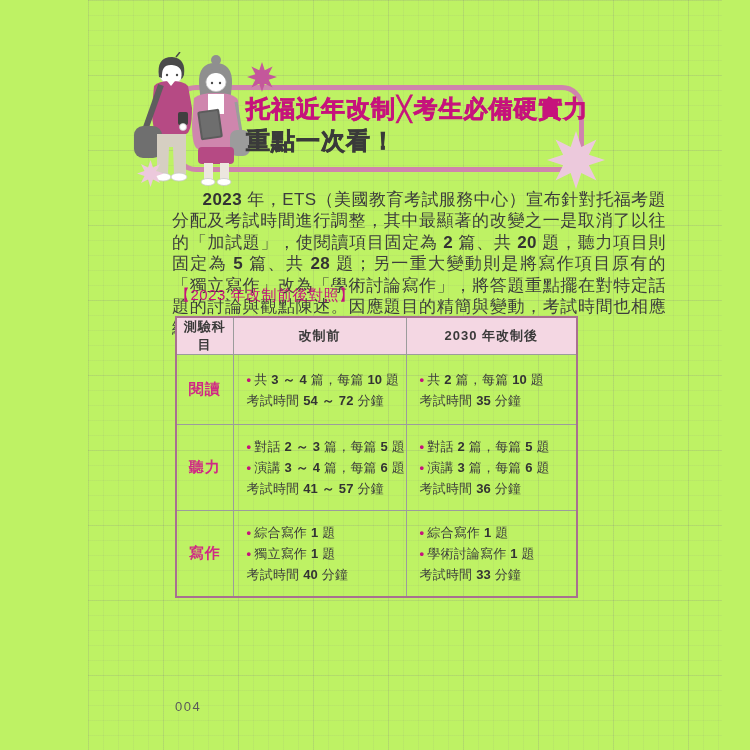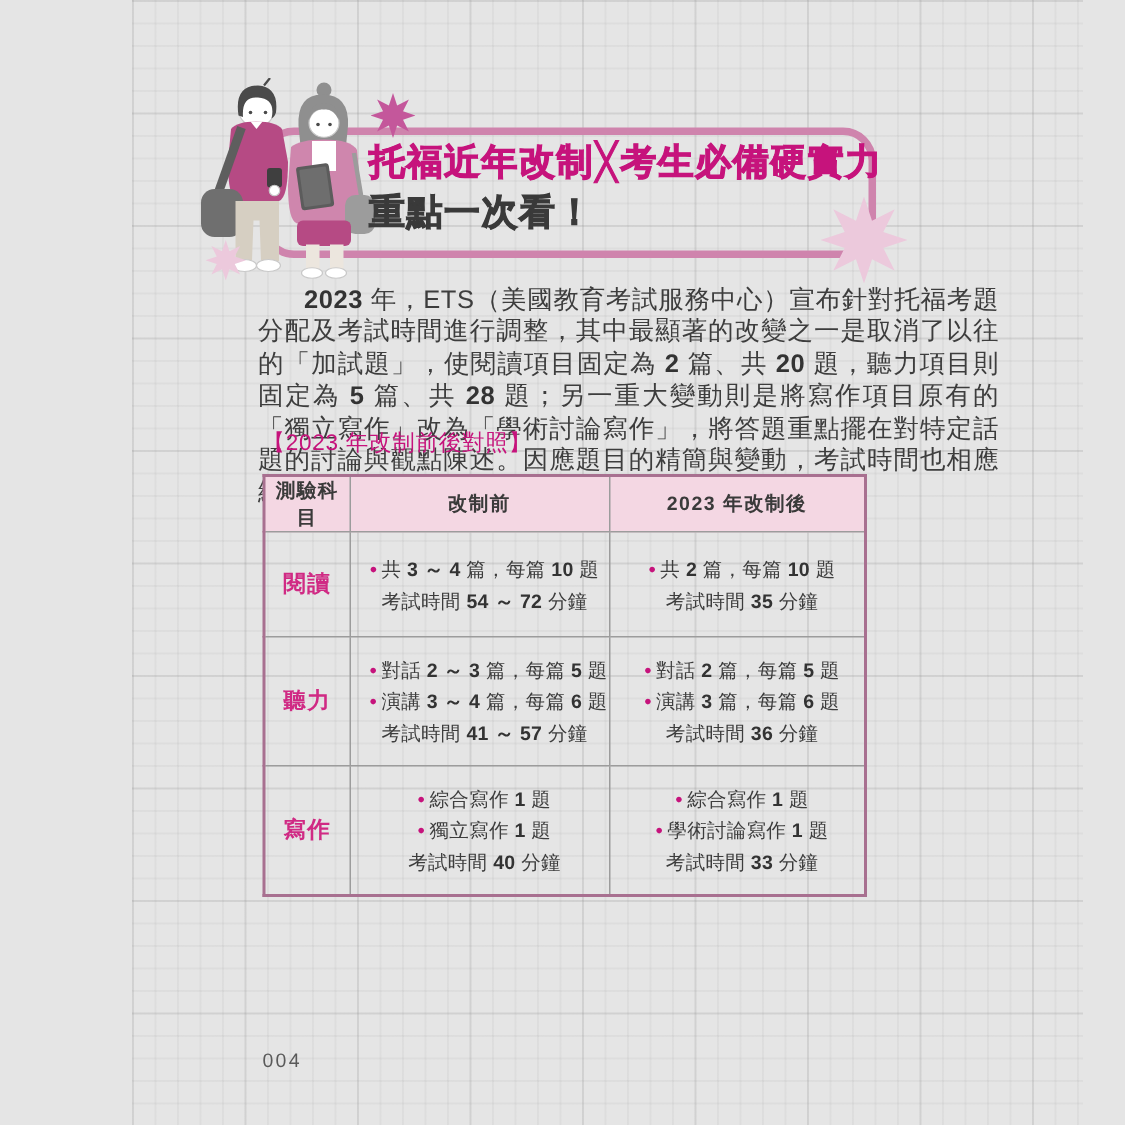--- a/index.html
+++ b/index.html
@@ -8,36 +8,36 @@
     --box-border:#cf84ad;
     --star-light:#ecc9dc;
     --star-dark:#c4579b;
     --header-bg:#f4d7e3;
     --ink:#3d3d3d;
     --grid:rgba(140,140,140,.09);
   }
   *{margin:0;padding:0;box-sizing:border-box;}
   html,body{width:750px;height:750px;background:#ffffff;overflow:hidden;
     font-family:"Liberation Sans","DejaVu Sans",sans-serif;color:var(--ink);}
-  .page{position:relative;width:750px;height:750px;background:#e5e5e5;}
+  .page{position:relative;width:750px;height:750px;background:#bef264;}
   .grid-layer{position:absolute;left:88px;top:0;width:634px;height:750px;
     background-image:
       linear-gradient(to right, rgba(130,130,130,.13) 1px, transparent 1px),
       linear-gradient(to bottom, rgba(130,130,130,.13) 1px, transparent 1px),
       linear-gradient(to right, var(--grid) 1px, transparent 1px),
       linear-gradient(to bottom, var(--grid) 1px, transparent 1px);
     background-size:75px 75px,75px 75px,15px 15px,15px 15px;}
   .header-box{position:absolute;left:174px;top:85px;width:410px;height:87px;
     border:5px solid var(--box-border);border-radius:22px;z-index:1;}
   .title-block{position:absolute;left:246px;top:92px;z-index:2;line-height:33px;
     font-size:24px;font-weight:700;letter-spacing:1px;white-space:nowrap;
     -webkit-text-stroke:.7px currentColor;}
   .title-line1{color:var(--accent);}
   .x-mark{color:var(--accent);font-weight:700;padding:0 1px;}
-  .title-line2{color:#3a3a3a;}
+  .title-line2{color:#3a3a3a;font-family:Liberation Serif, serif;}
   .illustration{position:absolute;left:128px;top:52px;z-index:2;}
   .star{position:absolute;z-index:3;}
   .star-dark{left:247px;top:62px;}
   .star-small{left:137px;top:160px;}
   .star-big{left:547px;top:131px;}
   .intro{position:absolute;left:172px;top:189px;width:494px;
     font-size:17px;line-height:21.4px;text-align:justify;text-indent:1.8em;
     letter-spacing:.4px;color:var(--ink);}
   .intro b,.cell-line b{font-weight:700;color:#333;}
   .table-title{position:absolute;left:175px;top:286px;width:401px;text-align:left;
@@ -48,21 +48,21 @@
   table.cmp th,table.cmp td{border:1px solid #9c9c9c;vertical-align:middle;}
   table.cmp col.c-subject{width:57px;}
   table.cmp col.c-before{width:173px;}
   table.cmp col.c-after{width:171px;}
   table.cmp th{height:34px;background:var(--header-bg);font-size:13px;
     font-weight:700;color:#3a3a3a;text-align:center;letter-spacing:1px;}
   td.subject{color:var(--label);font-weight:700;font-size:15px;text-align:center;letter-spacing:1px;}
   td.content{padding:11px 6px 11px 13px;font-size:13px;}
   tr.row-0 td{height:70px;} tr.row-1 td{height:86px;}
   tr.row-2 td{height:73px;} tr.row-3 td{height:79px;}
-  .cell-line{line-height:21px;letter-spacing:.2px;white-space:nowrap;text-align:center;}
+  .cell-line{line-height:21px;letter-spacing:.2px;white-space:nowrap;}
   .bullet{color:var(--accent);font-weight:700;margin-right:3px;}
   .page-number{position:absolute;left:131px;top:699px;font-size:13px;
     color:#5a5a5a;letter-spacing:1.5px;margin-left:44px;}
   svg .ln{stroke:#c9c9c9;stroke-width:.8;}
 </style>
 </head>
 <body>
 
 <div class="page">
   <div class="grid-layer"></div>
@@ -135,21 +135,21 @@
   <table class="cmp">
     <colgroup>
       <col class="c-subject">
         <col class="c-before">
         <col class="c-after">
     </colgroup>
     <thead>
         <tr>
           <th>測驗科目</th>
           <th>改制前</th>
-          <th>2023 年改制後</th>
+          <th>2030 年改制後</th>
         </tr>
       </thead>
     <tbody>
         <tr class="row-0">
           <td class="subject"><span>閱讀</span></td>
           <td class="content">
             <div class="cell-line"><span class="bullet">•</span>共 <b>3 ～ 4</b> 篇，每篇 <b>10</b> 題</div>
             <div class="cell-line">考試時間 <b>54 ～ 72</b> 分鐘</div>
           </td>
           <td class="content">

